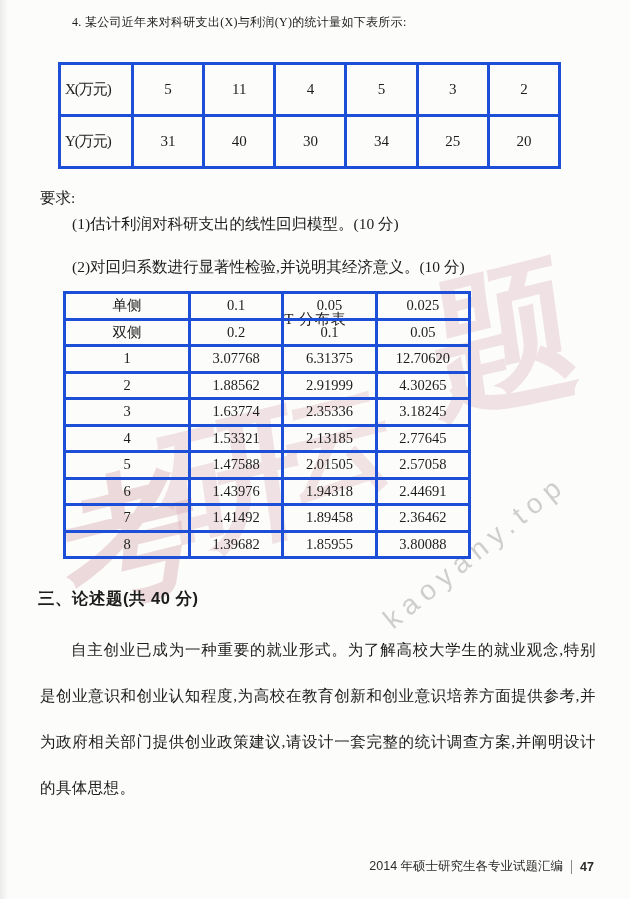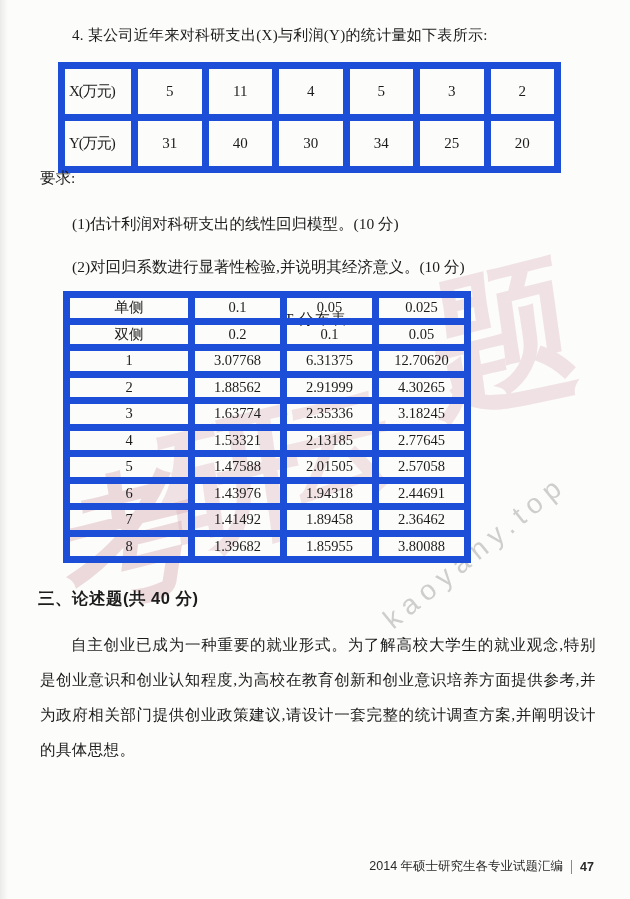--- a/index.html
+++ b/index.html
@@ -41,55 +41,55 @@
     font-size: 28px;
     letter-spacing: 7px;
     color: rgba(168,168,168,0.55);
     white-space: nowrap;
   }
 
   
   .content { position: absolute; inset: 0; }
 
   .q-title {
-    position: absolute; left: 72px; top: 26px;
-    font-size: 15px; letter-spacing: 0.3px;
+    position: absolute; left: 72px; top: 14px;
+    font-size: 12px; letter-spacing: 0.3px;
   }
 
   table { border-collapse: collapse; table-layout: fixed; }
   td {
-    border: 7px solid #1d4ed8;
+    border: 3px solid #1d4ed8;
     text-align: center; vertical-align: middle;
     font-size: 15px;
   }
 
   .data-table { position: absolute; left: 58px; top: 62px; width: 503px; }
   .data-table td { height: 52px; }
   .data-table td.row-label { text-align: left; padding-left: 4px; width: 73px; letter-spacing: -1px; }
 
-  .req-label { position: absolute; left: 40px; top: 168px; font-size: 15.5px; }
+  .req-label { position: absolute; left: 40px; top: 188px; font-size: 15.5px; }
   .req-1 { position: absolute; left: 72px; top: 214px; font-size: 15.5px; }
   .req-2 { position: absolute; left: 72px; top: 241px; font-size: 15.5px; margin-top: 16px; }
 
   .t-table-title {
     position: absolute; left: 63px; top: 266px; width: 505px;
     text-align: center; font-size: 15px; letter-spacing: 1px; margin-top: 44px;
   }
   .t-table { position: absolute; left: 63px; top: 291px; width: 408px; }
   .t-table td { height: 26.5px; font-size: 14.5px; }
   .t-table td.t-col0 { width: 125px; }
 
   .section-heading {
     position: absolute; left: 38px; top: 588px;
     font-family: "Liberation Sans", "DejaVu Sans", sans-serif;
     font-weight: bold; font-size: 16.5px; letter-spacing: 0.5px;
   }
   .essay-paragraph {
     position: absolute; left: 40px; top: 627px; width: 556px;
-    font-size: 15.5px; line-height: 35px;
+    font-size: 15.5px; line-height: 46px;
     text-align: justify; text-indent: 2em;
     letter-spacing: 0.4px;
   }
 
   .footer {
     position: absolute; right: 36px; top: 858px;
     display: flex; align-items: center;
     font-family: "Liberation Sans", "DejaVu Sans", sans-serif;
     font-size: 12.5px; color: #2a2a2a;
   }

